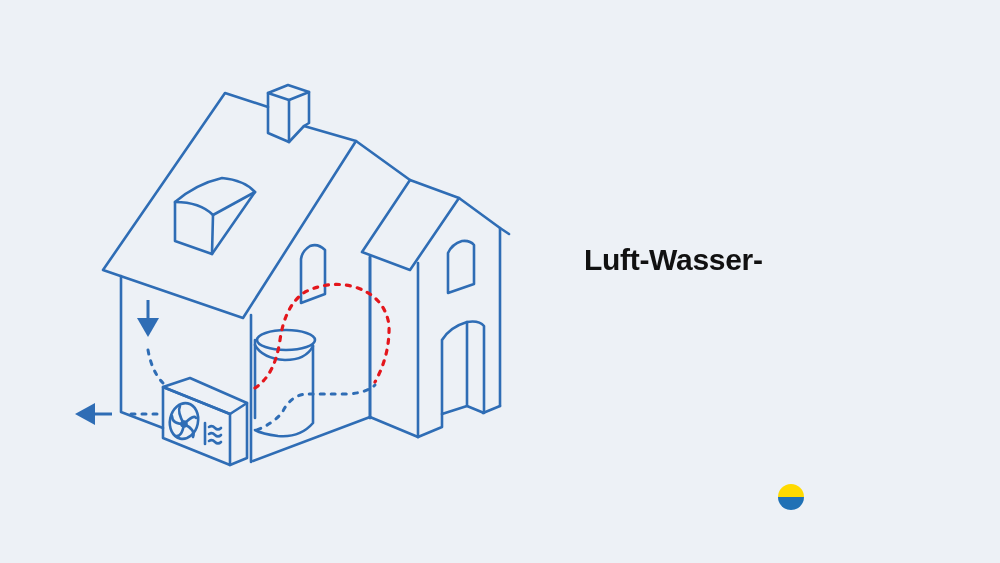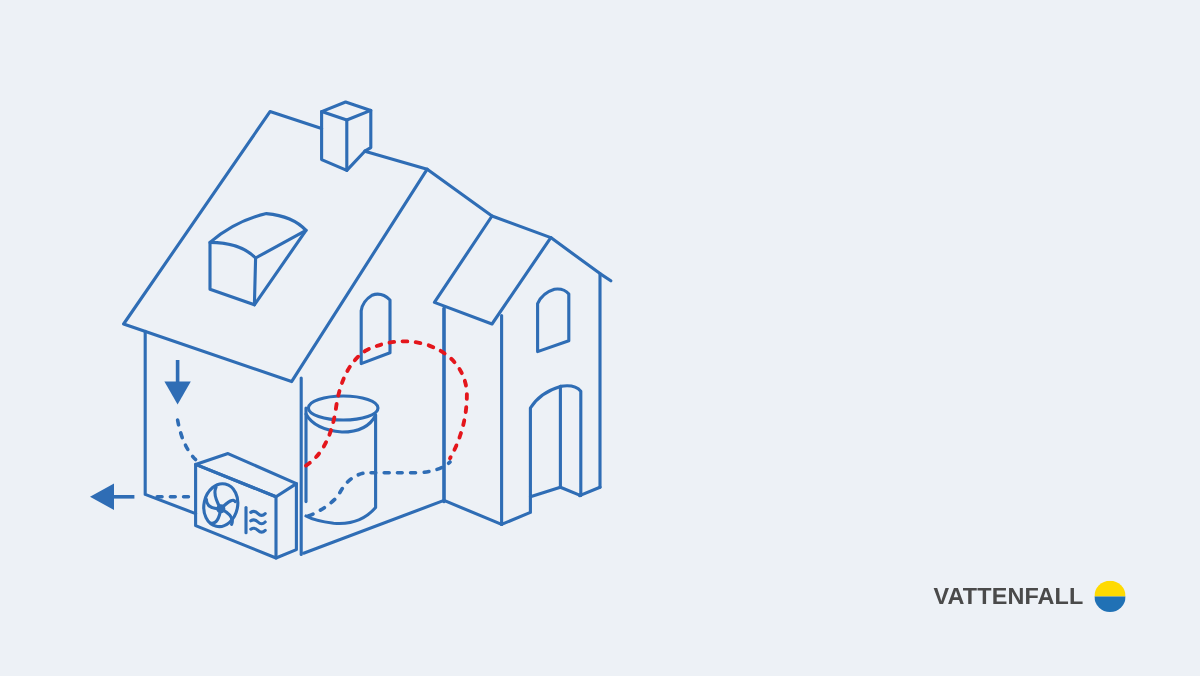--- a/index.html
+++ b/index.html
@@ -117,21 +117,21 @@
     <polygon points="137,318 159,318 148,337" fill="#2f6db5"></polygon>
   </g>
 
   <g>
     <line x1="88" y1="414" x2="112" y2="414" stroke="#2f6db5" stroke-width="3"></line>
     <polygon points="75,414 95,403 95,425" fill="#2f6db5"></polygon>
   </g>
 </svg>
 
 <div class="title">
+  <span>Luft-Wasser-</span>
 </div>
 
 <div class="logo">
-  <span class="logo-text">VATTENFALL</span>
   <svg width="26" height="26" viewBox="0 0 26 26">
     <path d="M0,13 A13,13 0 0 1 26,13 Z" fill="#ffda00"></path>
     <path d="M0,13 A13,13 0 0 0 26,13 Z" fill="#2071b5"></path>
   </svg>
 </div>
 
 </body></html>

